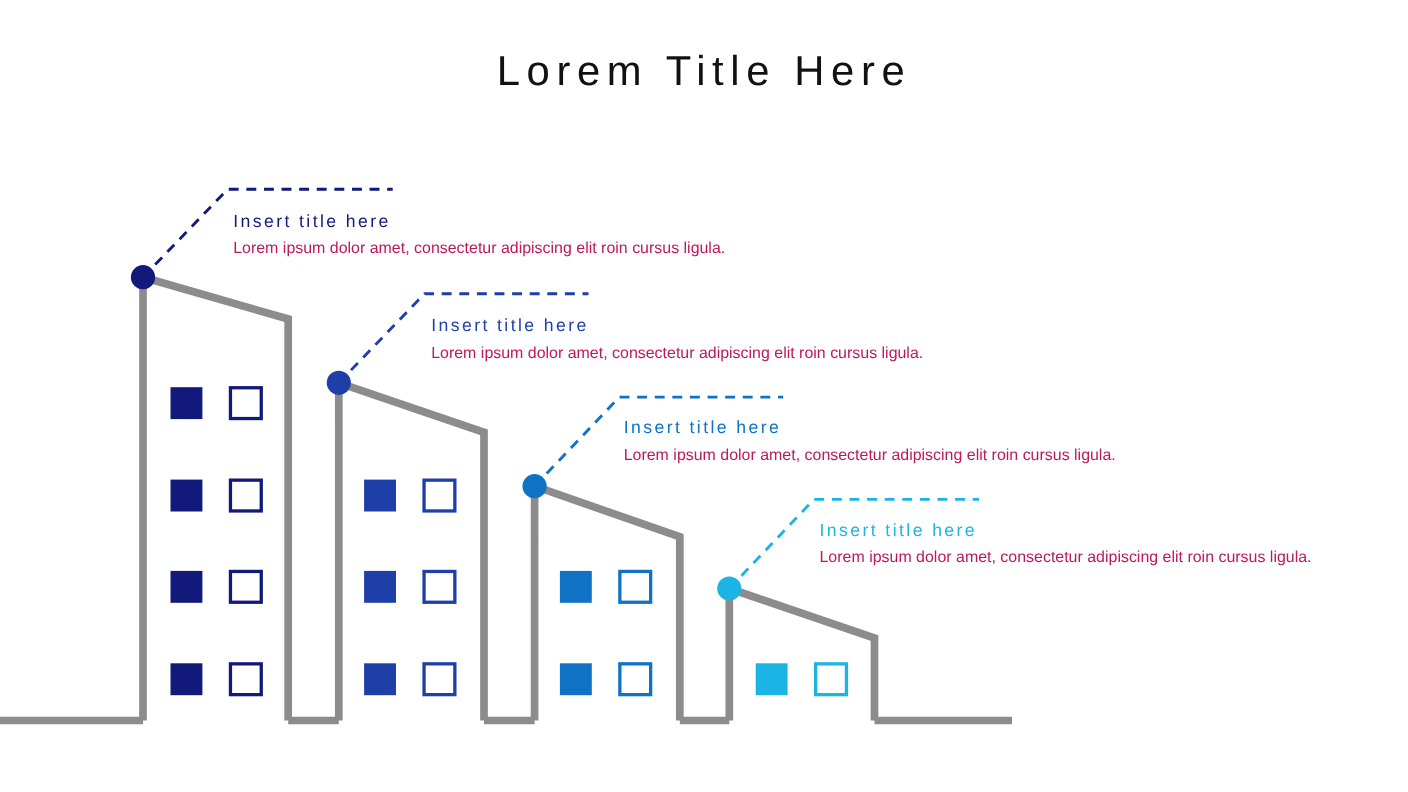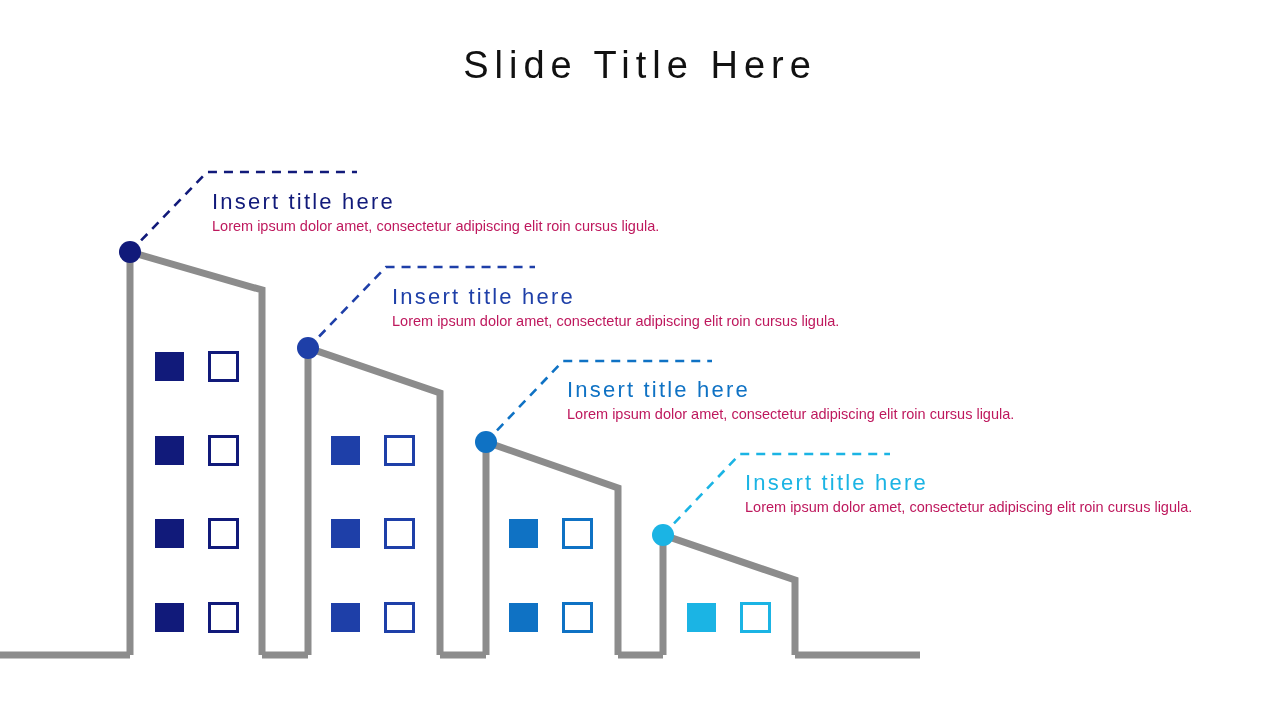--- a/index.html
+++ b/index.html
@@ -43,21 +43,21 @@
     top: 0;
     width: 1280px;
     height: 720px;
   }
 
   .callout {
     position: absolute;
   }
   .callout-title {
     font-family: "Liberation Sans", sans-serif;
-    font-size: 22px;
+    font-size: 16px;
     font-weight: 400;
     letter-spacing: 2.2px;
     white-space: nowrap;
     margin: 0;
     padding: 0;
     line-height: 20px;
   }
   .callout-body {
     font-family: "Liberation Sans", sans-serif;
     font-size: 14.5px;
@@ -73,21 +73,21 @@
   #callout-1 { left: 212px; top: 192px; }
   #callout-2 { left: 392px; top: 287px; }
   #callout-3 { left: 567px; top: 380px; }
   #callout-4 { left: 745px; top: 473px; }
 </style>
 </head>
 <body>
 
 <div id="slide">
 
-  <div id="slide-title">Slide Title Here</div>
+  <div id="slide-title">Lorem Title Here</div>
 
   <svg id="graphic" viewBox="0 0 1280 720">
 
     <g>
       <path d="M 0 655 L 130 655" fill="none" stroke="#8c8c8c" stroke-width="7" stroke-linecap="butt"></path>
       <path d="M 795 655 L 920 655" fill="none" stroke="#8c8c8c" stroke-width="7" stroke-linecap="butt"></path>
     </g>
 
     <g>
       <path d="M 130 655 L 130 252 L 262 290 L 262 655 L 262 655" fill="none" stroke="#8c8c8c" stroke-width="7" stroke-linejoin="miter" stroke-linecap="butt"></path>

